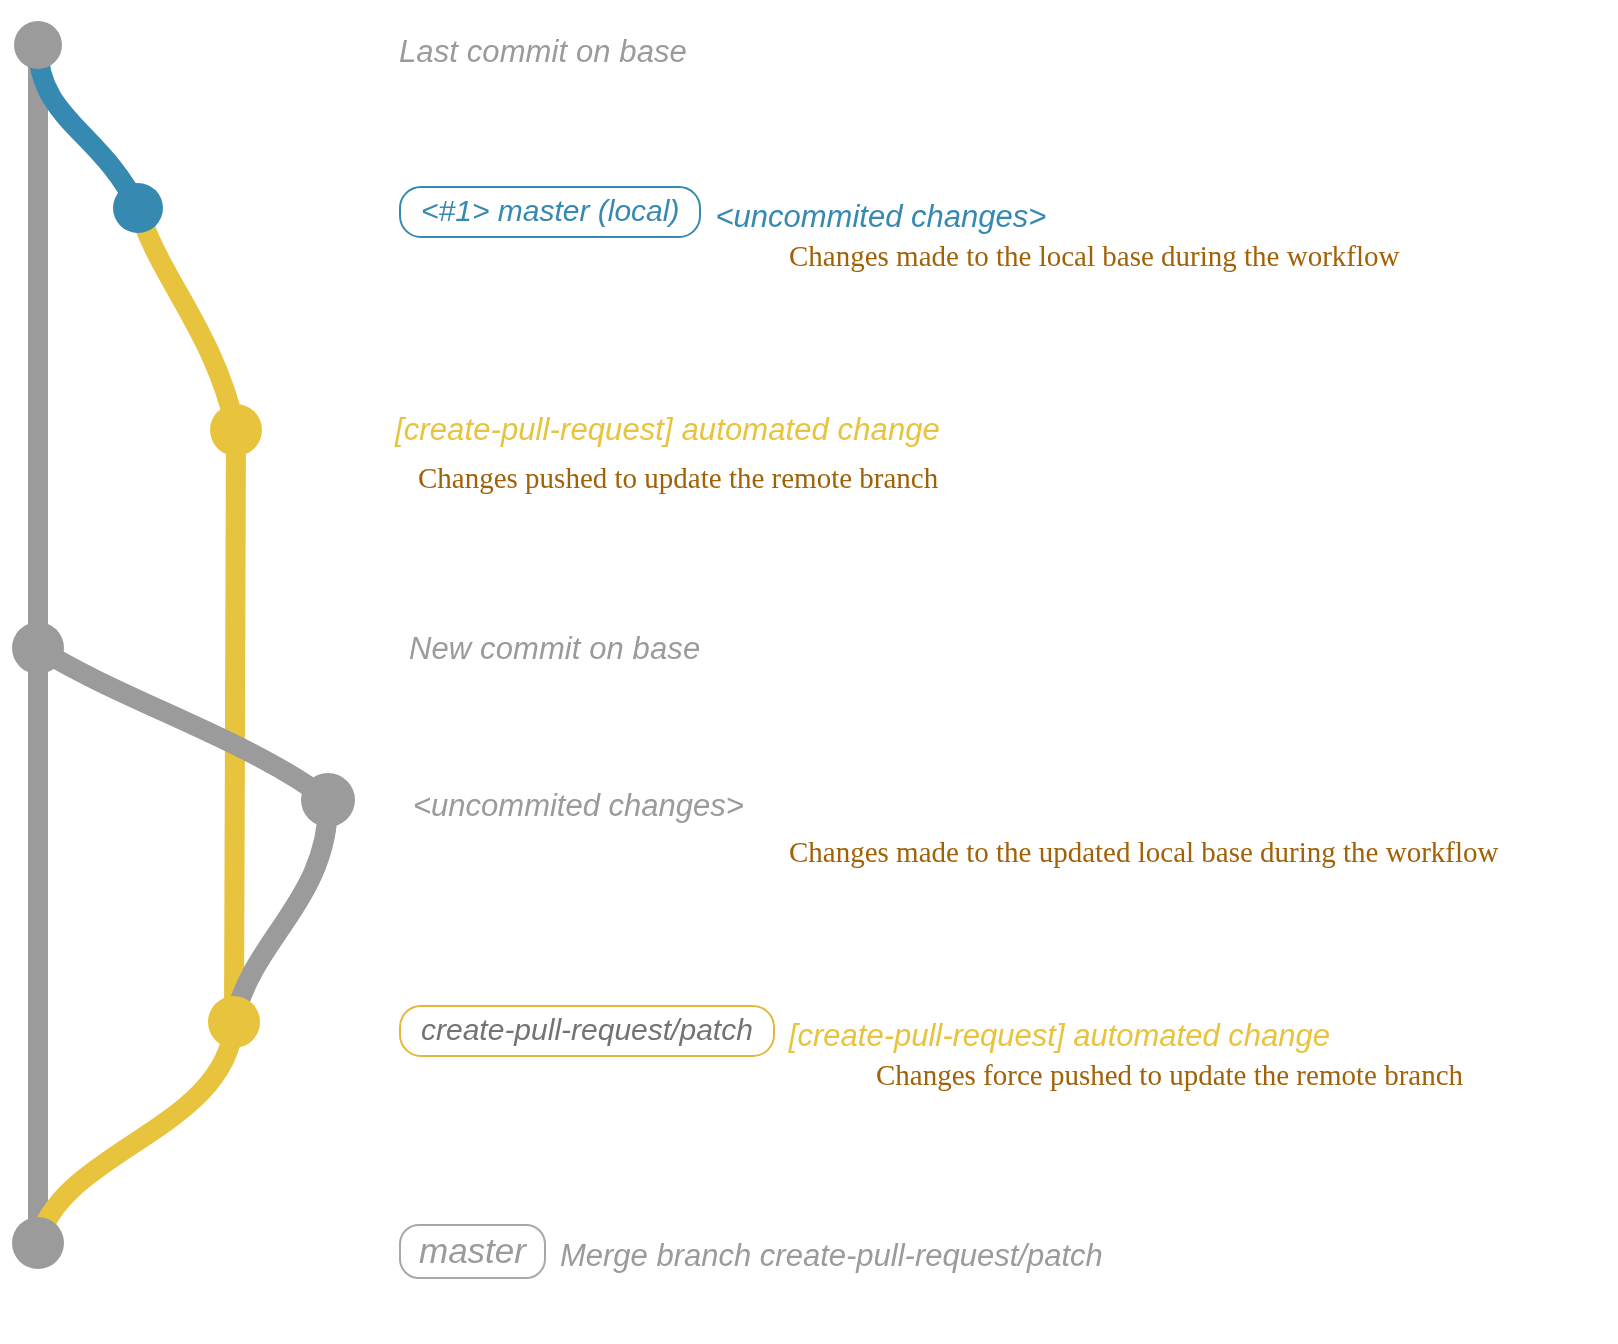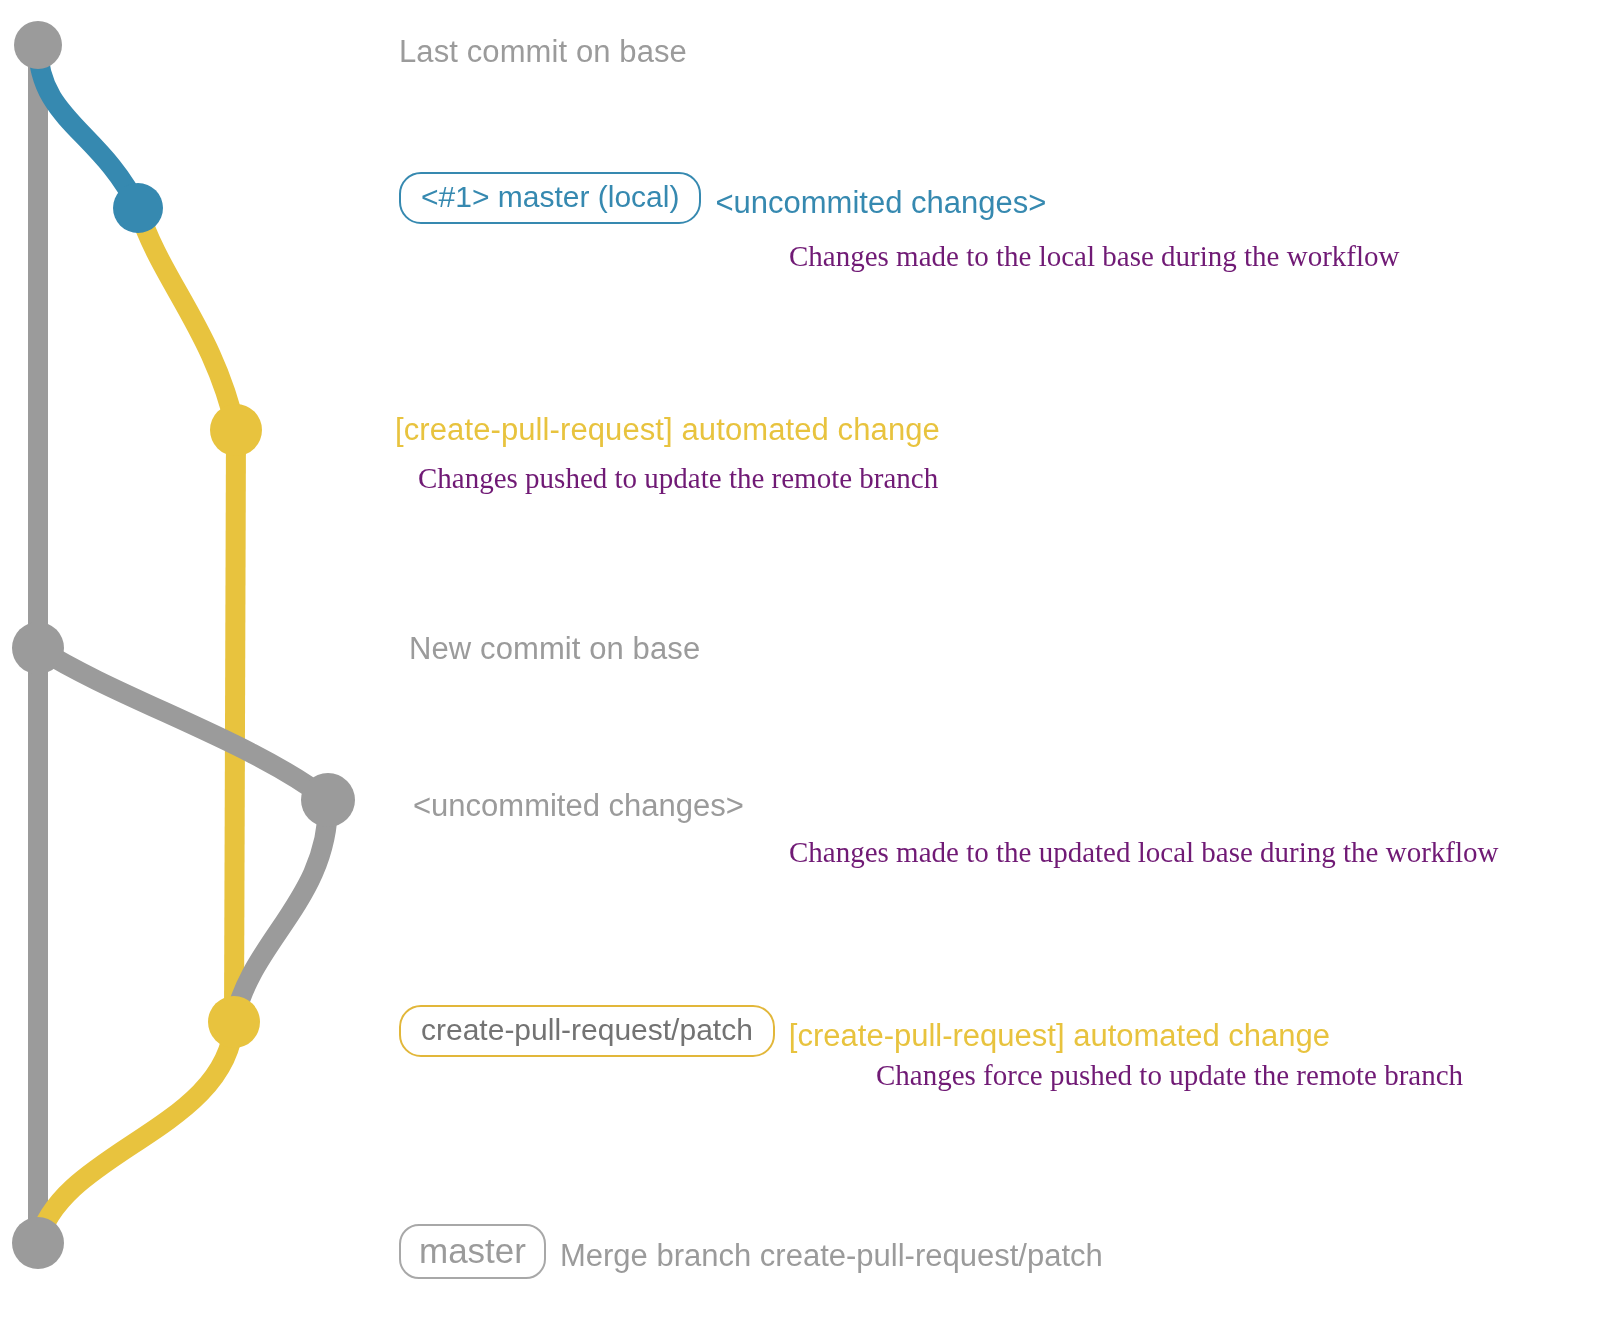--- a/index.html
+++ b/index.html
@@ -27,20 +27,21 @@
     position: absolute;
     display: flex;
     align-items: flex-start;
     white-space: nowrap;
   }
 
   .row-inner {
     display: flex;
     align-items: center;
     white-space: nowrap;
+    font-style: italic;
   }
 
   
   .plain-label {
     font-family: "Liberation Sans", sans-serif;
     font-size: 31px;
     letter-spacing: 0.1px;
     line-height: 1;
   }
   .plain-label.gray  { color: #9b9b9b; }
@@ -76,21 +77,21 @@
   }
   .badge-text.blue { color: #3689b0; }
   .badge-text.gold { color: #e8c33e; }
   .badge-text.gray { color: #9b9b9b; }
 
   
   .caption {
     position: absolute;
     font-family: "Liberation Serif", serif;
     font-size: 29px;
-    color: #701a75;
+    color: #a16207;
     white-space: nowrap;
     line-height: 1;
   }
 </style>
 </head>
 <body>
 
 <svg id="graph-canvas" viewBox="0 0 400 1344" preserveAspectRatio="xMinYMin meet" xmlns="http://www.w3.org/2000/svg">
   <g id="graph-edges">
       <path d="M 38 45 L 38 1243" fill="none" stroke="#9b9b9b" stroke-width="20" stroke-linecap="butt"></path>
@@ -111,21 +112,21 @@
       <circle cx="38" cy="1243" r="26" fill="#9b9b9b"></circle>
     </g>
 </svg>
 
 <div id="rows-container">
     <div class="row" style="left: 399px; top: 36px;">
       <div class="row-inner">
         <span class="plain-label gray">Last commit on base</span>
       </div>
     </div>
-    <div class="row" style="left: 399px; top: 172px;">
+    <div class="row" style="left: 399px; top: 186px;">
       <div class="row-inner">
         <span class="badge blue">&lt;#1&gt; master (local)</span>
         <span class="badge-text blue">&lt;uncommited changes&gt;</span>
       </div>
     </div>
     <div class="caption" style="left: 789px; top: 242px;">Changes made to the local base during the workflow</div>
     <div class="row" style="left: 395px; top: 414px;">
       <div class="row-inner">
         <span class="plain-label gold">[create-pull-request] automated change</span>
       </div>

